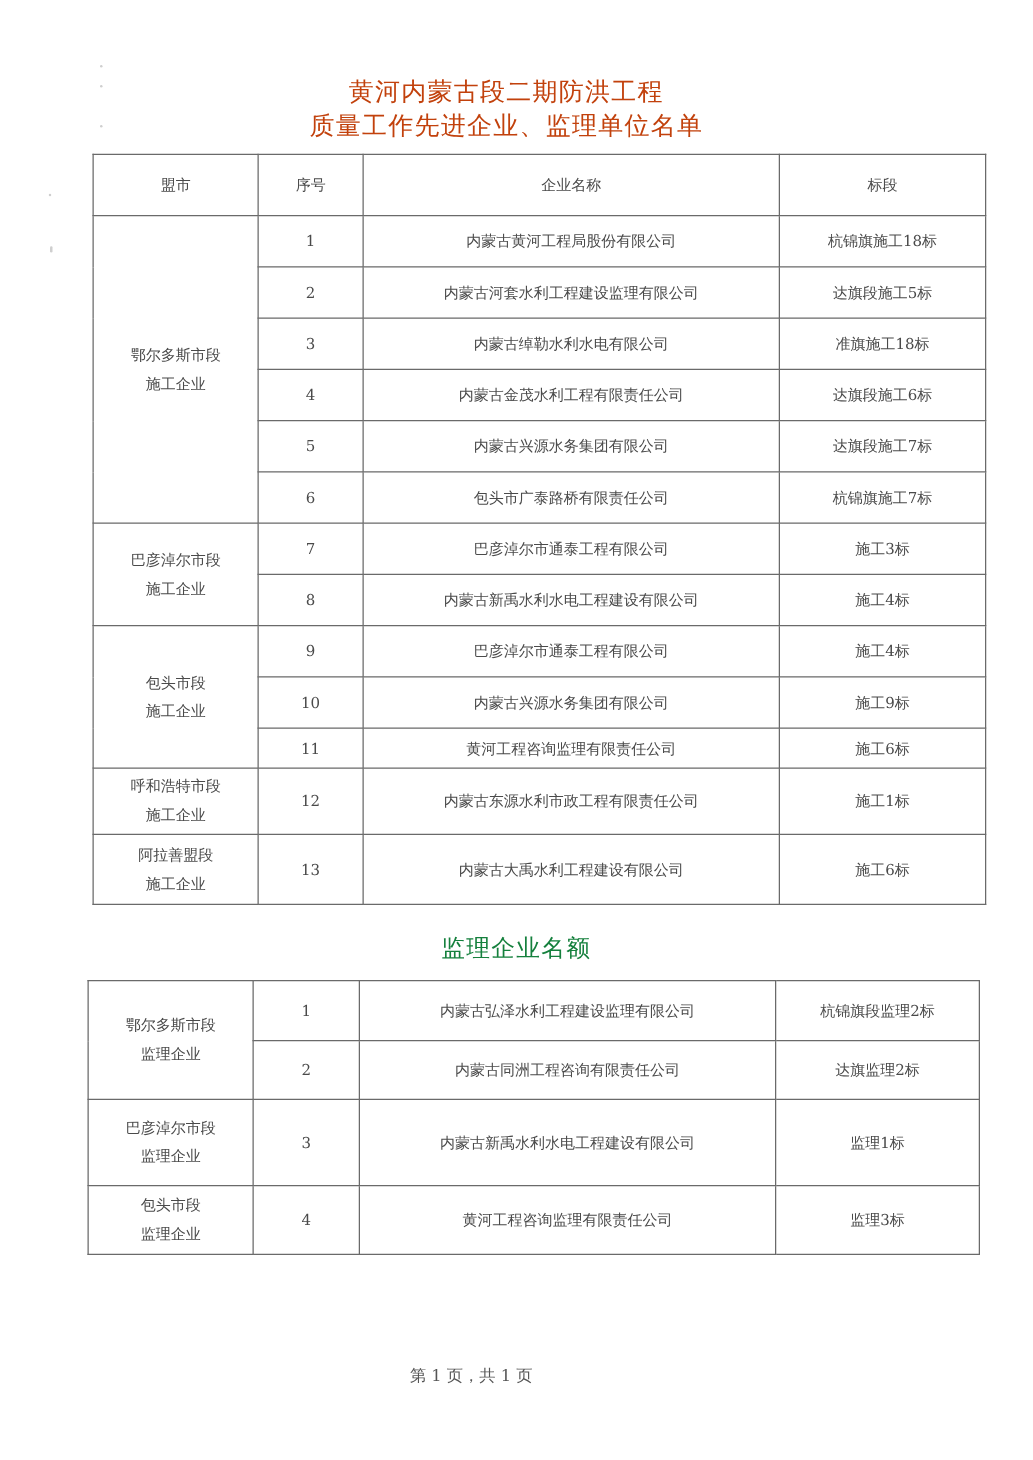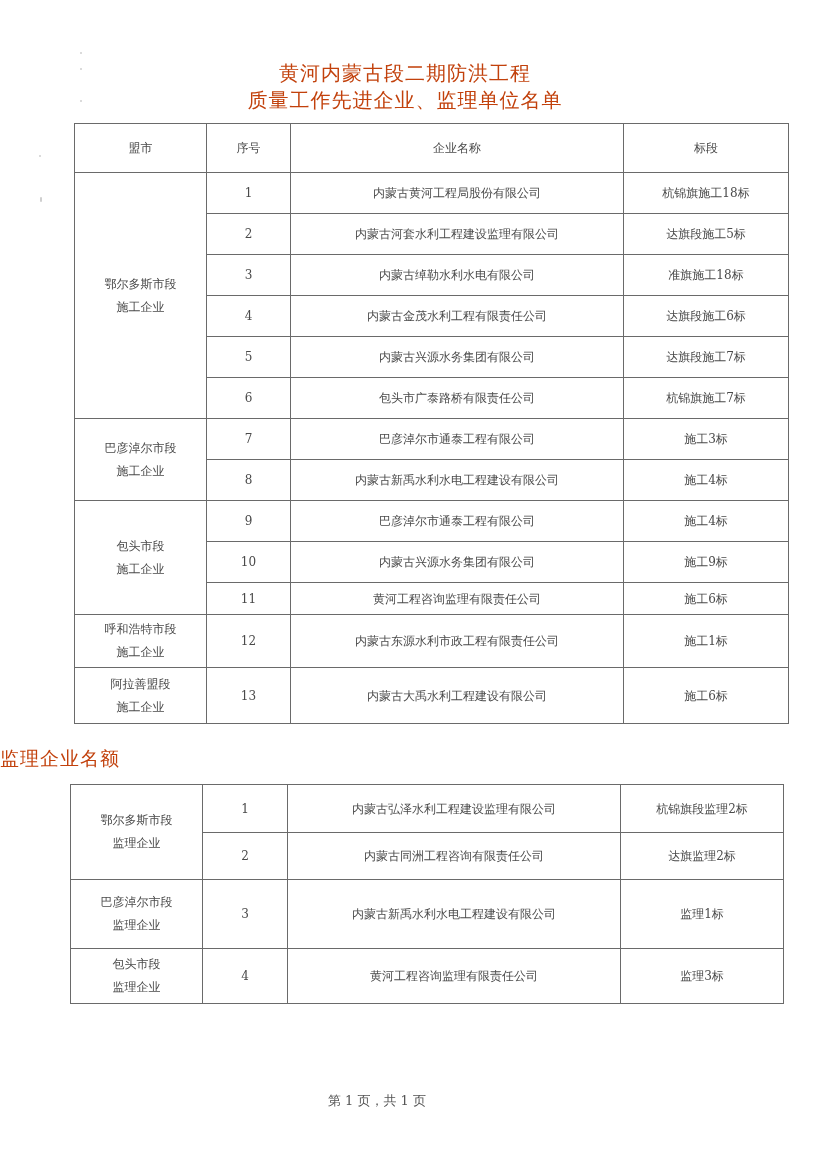--- a/index.html
+++ b/index.html
@@ -18,22 +18,22 @@
     font-size: 12px; color: #4a4a4a;
   }
   td, th {
     border: 1.5px solid #6a6a6a; text-align: center; vertical-align: middle;
     font-weight: normal; padding: 0; line-height: 22px; white-space: nowrap; overflow: hidden;
   }
   #tbl-construction { left: 74px; top: 123px; width: 714px; }
   #tbl-supervision { left: 70px; top: 784px; width: 713px; }
   .grp { line-height: 23px; }
   .sub-title {
-    position: absolute; top: 746px; left: 0; width: 826px; text-align: left;
-    font-size: 19px; color: #c2410c; letter-spacing: 1px;
+    position: absolute; top: 746px; left: 0; width: 826px; text-align: center;
+    font-size: 19px; color: #15803d; letter-spacing: 1px;
   }
   .footer {
     position: absolute; top: 1092px; left: 0; width: 754px; text-align: center;
     font-size: 13px; color: #555;
   }
   .speck { position: absolute; width: 2px; height: 2px; background: #cfcfcf; border-radius: 1px; }
 </style>
 </head>
 <body>
 

